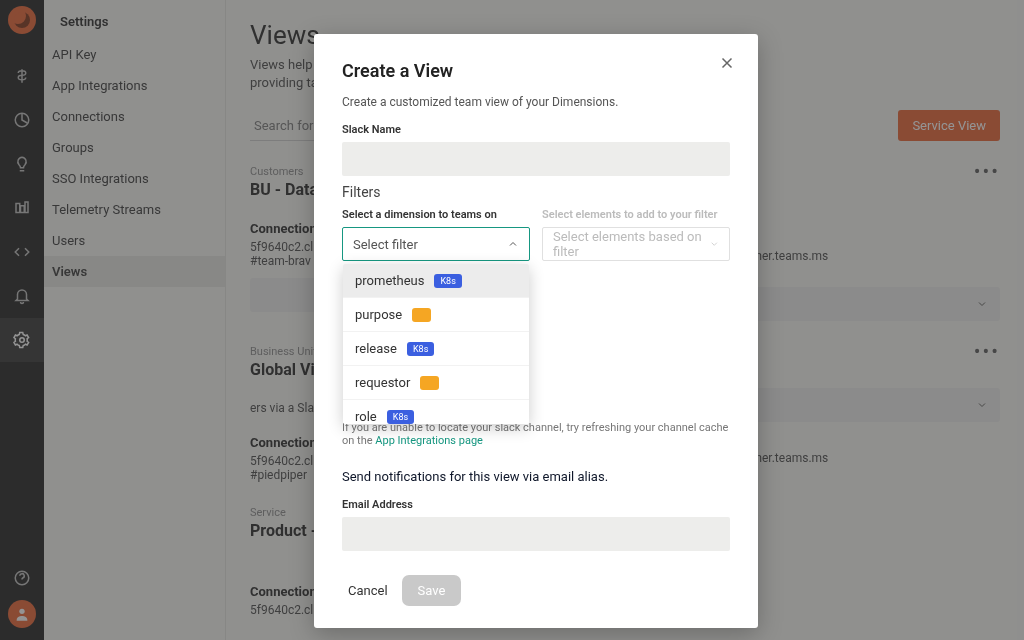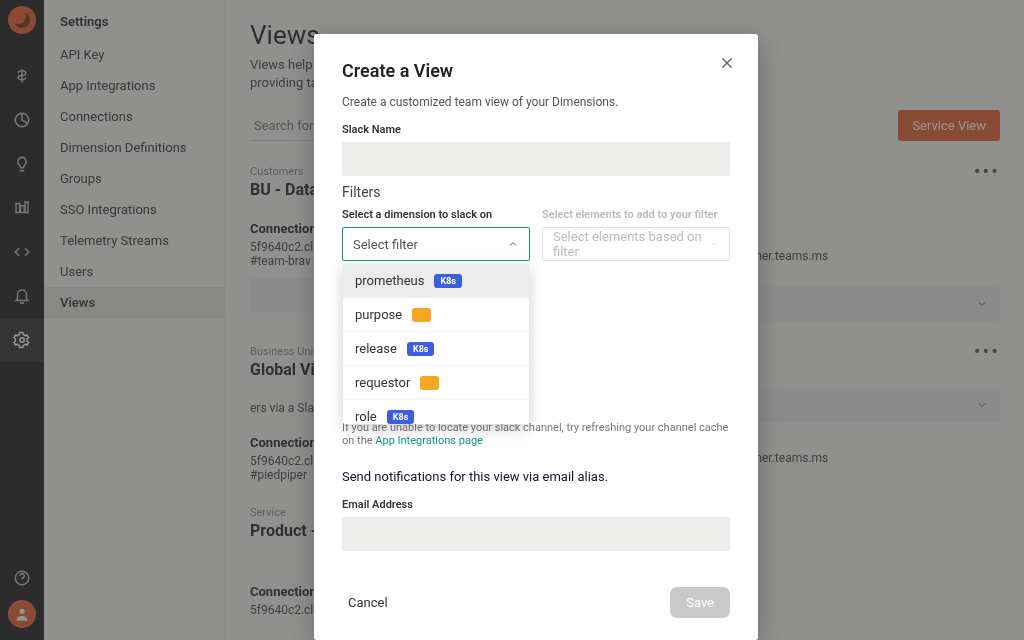--- a/index.html
+++ b/index.html
@@ -12,21 +12,21 @@
   .rail-icon { width: 44px; height: 44px; display:flex; align-items:center; justify-content:center; color:#bdbdbd; cursor:pointer; }
   .rail-icon.active { background:#2e2e2e; color:#fff; }
   .rail-icon svg { width:18px; height:18px; stroke:currentColor; fill:none; stroke-width:2; }
   .rail-spacer { flex:1; }
   .rail-avatar { width:28px; height:28px; border-radius:50%; background:#e85d2c; margin-bottom:12px; display:flex; align-items:center; justify-content:center; }
   .rail-avatar svg { width:16px; height:16px; fill:#fff; }
   
   
   .sidebar { position:absolute; left:44px; top:0; width:182px; height:640px; background:#f5f5f2; border-right:1px solid #e2e2de; }
   .sidebar-title { font-size:13px; font-weight:600; color:#222; padding:14px 16px 10px; }
-  .side-item { font-size:13px; color:#333; padding:8px 16px; cursor:pointer; }
+  .side-item { font-size:13px; color:#333; padding:8px 8px; cursor:pointer; }
   .side-item.selected { background:#e4e4df; font-weight:600; }
   
   
   .main { position:absolute; left:226px; top:0; right:0; height:640px; padding:20px 24px; }
   .page-title { font-size:26px; font-weight:400; color:#222; margin-bottom:6px; }
   .page-sub { font-size:13px; color:#444; line-height:1.4; max-width:560px; }
   .toolbar { display:flex; align-items:center; margin-top:18px; gap:12px; }
   .search-input { flex:0 0 260px; height:30px; font-size:13px; color:#888; background:transparent; border:none; border-bottom:1px solid #ccc; padding:0 4px; }
   .create-btn { margin-left:auto; background:#e85d2c; color:#fff; font-size:13px; border:none; padding:8px 14px; border-radius:3px; cursor:pointer; }
   
@@ -57,28 +57,28 @@
   .sub-label { font-size:11px; font-weight:600; color:#333; margin-bottom:6px; }
   .sub-label.disabled { color:#bbb; }
   .select-box { height:34px; border:1.5px solid #169781; border-radius:2px; display:flex; align-items:center; justify-content:space-between; padding:0 10px; font-size:13px; color:#555; cursor:pointer; position:relative; }
   .select-box.disabled { border:1px solid #e0e0e0; color:#bbb; cursor:default; }
   .select-box svg { width:12px; height:12px; stroke:#555; stroke-width:2; fill:none; }
   .select-box.disabled svg { stroke:#ccc; }
   
   .dropdown { position:absolute; left:0; top:36px; width:100%; background:#fff; border-radius:2px; box-shadow:0 4px 16px rgba(0,0,0,0.2); max-height:160px; overflow-y:auto; z-index:5; }
   .dd-item { display:flex; align-items:center; padding:9px 12px; font-size:13px; color:#333; cursor:pointer; border-bottom:1px solid #f2f2f2; }
   .dd-item:hover, .dd-item.hover { background:#ececec; }
-  .dd-tag { margin-left:10px; font-size:9px; font-weight:700; padding:2px 6px; border-radius:3px; color:#fff; }
+  .dd-tag { margin-left:10px; font-size:9px; font-weight:400; padding:2px 6px; border-radius:3px; color:#fff; }
   .dd-tag.k8s { background:#3b5fe0; }
   .dd-tag.aws { background:#f5a623; }
   
   .hint { font-size:11px; color:#777; margin-top:160px; }
   .hint a { color:#169781; text-decoration:none; }
   .notif-line { font-size:13px; color:#0f172a; margin-top:22px; margin-bottom:14px; }
-  .modal-actions { display:flex; justify-content:space-between; gap:0; margin-top:36px; align-items:center; }
+  .modal-actions { display:flex; justify-content:flex-start; gap:8px; margin-top:24px; align-items:center; }
   .btn-cancel { background:none; border:none; font-size:13px; color:#333; cursor:pointer; padding:8px 6px; }
   .btn-save { background:#c9c9c9; color:#fff; border:none; font-size:13px; padding:8px 16px; border-radius:7px; cursor:default; }
 </style>
 </head>
 <body>
 
 <div class="rail">
   <div class="rail-logo"></div>
   <div class="rail-icon">
       <svg viewBox="0 0 24 24">
@@ -130,21 +130,20 @@
         <path d="M4 21c0-4 4-6 8-6s8 2 8 6v1H4z"></path>
       </svg>
     </div>
 </div>
 
 <div class="sidebar">
   <div class="sidebar-title">Settings</div>
   <div class="side-item">API Key</div>
   <div class="side-item">App Integrations</div>
   <div class="side-item">Connections</div>
-  <div class="side-item">Dimension Definitions</div>
   <div class="side-item">Groups</div>
   <div class="side-item">SSO Integrations</div>
   <div class="side-item">Telemetry Streams</div>
   <div class="side-item">Users</div>
   <div class="side-item selected">Views</div>
 </div>
 
 <div class="main">
   <div class="page-title">Views</div>
   <div class="page-sub">
@@ -235,21 +234,21 @@
         <path d="M6 6l12 12M18 6L6 18"></path>
       </svg></div>
   <div class="modal-desc">Create a customized team view of your Dimensions.</div>
 
   <div class="field-label">Slack Name</div>
   <input class="text-input" style="">
 
   <div class="section-h">Filters</div>
   <div class="filter-row">
     <div class="filter-col">
-      <div class="sub-label">Select a dimension to slack on</div>
+      <div class="sub-label">Select a dimension to teams on</div>
       <div class="select-box">
         <span>Select filter</span>
         <svg viewBox="0 0 24 24">
             <path d="M6 15l6-6 6 6"></path>
           </svg>
         <div class="dropdown">
           <div class="dd-item hover">
               <span>prometheus</span>
               <span class="dd-tag k8s">K8s</span>
             </div>

